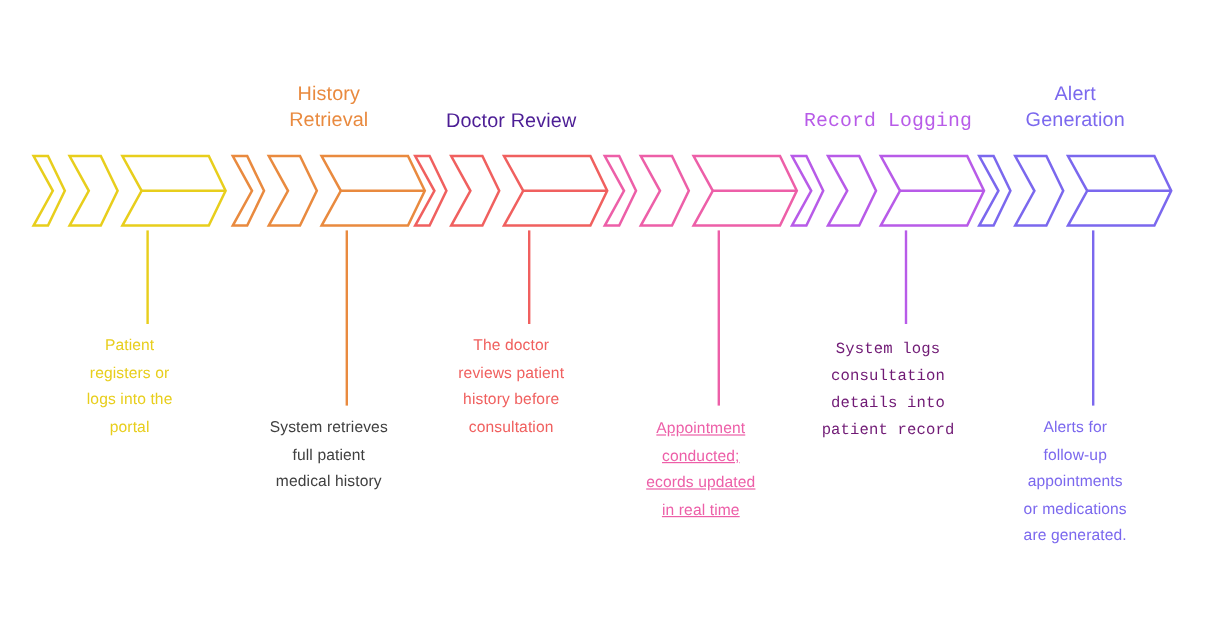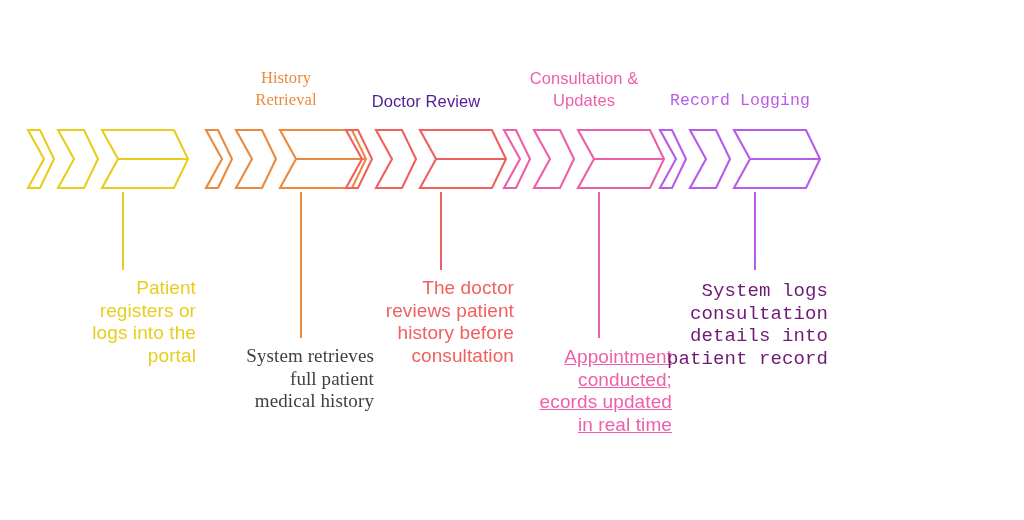--- a/index.html
+++ b/index.html
@@ -68,22 +68,22 @@
     position: absolute;
     width: 2px;
     left: 96px;
   }
 
   
   .step-desc {
     position: absolute;
     left: -6px;
     width: 176px;
-    text-align: right;
-    font-size: 19px;
+    text-align: center;
+    font-size: 13px;
     line-height: 22.5px;
     letter-spacing: 0.1px;
     font-weight: 400;
     white-space: pre-line;
   }
 </style>
 </head>
 <body>
 
 <div id="flow-diagram">
@@ -95,21 +95,21 @@
           <path d="M76,2 L148,2 L162,31 L148,60 L76,60 L92,31 Z" stroke="#E8CE1C"></path>
           <path d="M92,31 L162,31" stroke="#E8CE1C"></path>
         </svg>
       </div>
       <div class="connector" style="top: 192px; height: 78px; background: rgb(232, 206, 28);"></div>
       <div class="step-desc" style="top: 277px; color: rgb(232, 206, 28);">Patient
 registers or
 logs into the
 portal</div>
     </div>
-    <div class="step" style="left: 204px; font-family: Liberation Serif, serif;">
+    <div class="step" style="left: 192px;">
       <div class="step-title" style="top: 67px; color: rgb(233, 138, 63);">History
 Retrieval</div>
       <div class="chevron-group">
         <svg viewBox="0 0 164 62">
           <path d="M2,2 L14,2 L28,31 L14,60 L2,60 L18,31 Z" stroke="#E98A3F"></path>
           <path d="M32,2 L58,2 L72,31 L58,60 L32,60 L48,31 Z" stroke="#E98A3F"></path>
           <path d="M76,2 L148,2 L162,31 L148,60 L76,60 L92,31 Z" stroke="#E98A3F"></path>
           <path d="M92,31 L162,31" stroke="#E98A3F"></path>
         </svg>
       </div>
@@ -128,22 +128,20 @@
           <path d="M92,31 L162,31" stroke="#F0605F"></path>
         </svg>
       </div>
       <div class="connector" style="top: 192px; height: 78px; background: rgb(240, 96, 95);"></div>
       <div class="step-desc" style="top: 277px; color: rgb(240, 96, 95);">The doctor
 reviews patient
 history before
 consultation</div>
     </div>
     <div class="step" style="left: 502px;">
-      <div class="step-title" style="top: 67px; color: rgb(237, 95, 168);">Consultation &amp;
-Updates</div>
       <div class="chevron-group">
         <svg viewBox="0 0 164 62">
           <path d="M2,2 L14,2 L28,31 L14,60 L2,60 L18,31 Z" stroke="#ED5FA8"></path>
           <path d="M32,2 L58,2 L72,31 L58,60 L32,60 L48,31 Z" stroke="#ED5FA8"></path>
           <path d="M76,2 L148,2 L162,31 L148,60 L76,60 L92,31 Z" stroke="#ED5FA8"></path>
           <path d="M92,31 L162,31" stroke="#ED5FA8"></path>
         </svg>
       </div>
       <div class="connector" style="top: 192px; height: 146px; background: rgb(237, 95, 168);"></div>
       <div class="step-desc" style="top: 346px; color: rgb(237, 95, 168); text-decoration: underline;">Appointment
@@ -160,13 +158,31 @@
           <path d="M76,2 L148,2 L162,31 L148,60 L76,60 L92,31 Z" stroke="#B85BE8"></path>
           <path d="M92,31 L162,31" stroke="#B85BE8"></path>
         </svg>
       </div>
       <div class="connector" style="top: 192px; height: 78px; background: rgb(184, 91, 232);"></div>
       <div class="step-desc" style="top: 280px; color: #701a75;">System logs
 consultation
 details into
 patient record</div>
     </div>
+    <div class="step" style="left: 814px;">
+      <div class="step-title" style="top: 67px; color: rgb(123, 104, 238);">Alert
+Generation</div>
+      <div class="chevron-group">
+        <svg viewBox="0 0 164 62">
+          <path d="M2,2 L14,2 L28,31 L14,60 L2,60 L18,31 Z" stroke="#7B68EE"></path>
+          <path d="M32,2 L58,2 L72,31 L58,60 L32,60 L48,31 Z" stroke="#7B68EE"></path>
+          <path d="M76,2 L148,2 L162,31 L148,60 L76,60 L92,31 Z" stroke="#7B68EE"></path>
+          <path d="M92,31 L162,31" stroke="#7B68EE"></path>
+        </svg>
+      </div>
+      <div class="connector" style="top: 192px; height: 146px; background: rgb(123, 104, 238);"></div>
+      <div class="step-desc" style="top: 345px; color: rgb(123, 104, 238);">Alerts for
+follow-up
+appointments
+or medications
+are generated.</div>
+    </div>
   </div>
 
 </body></html>

